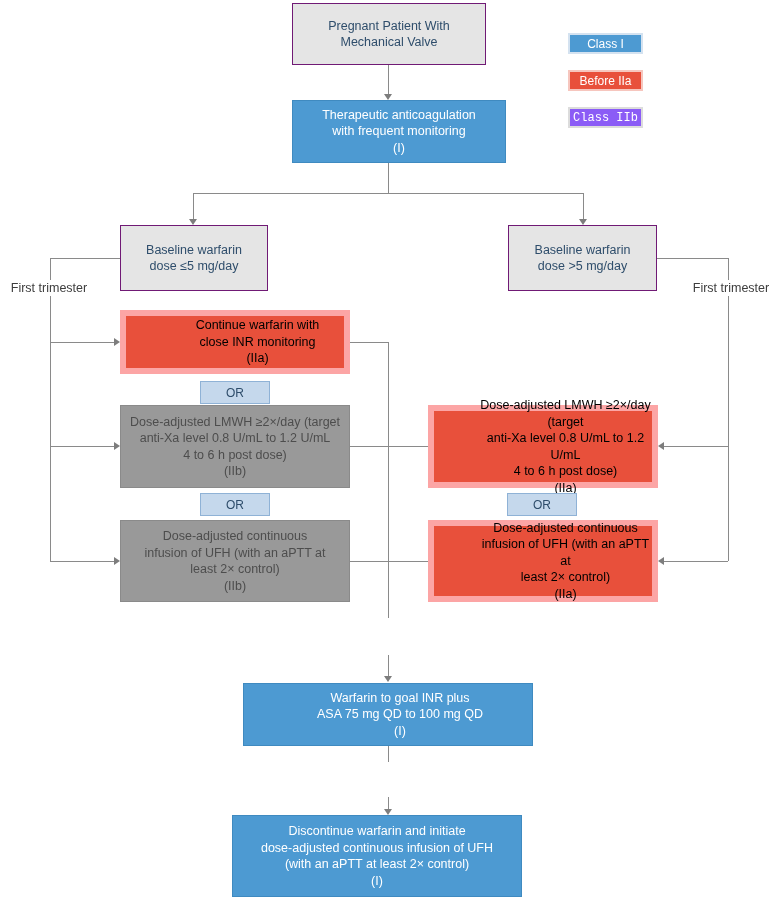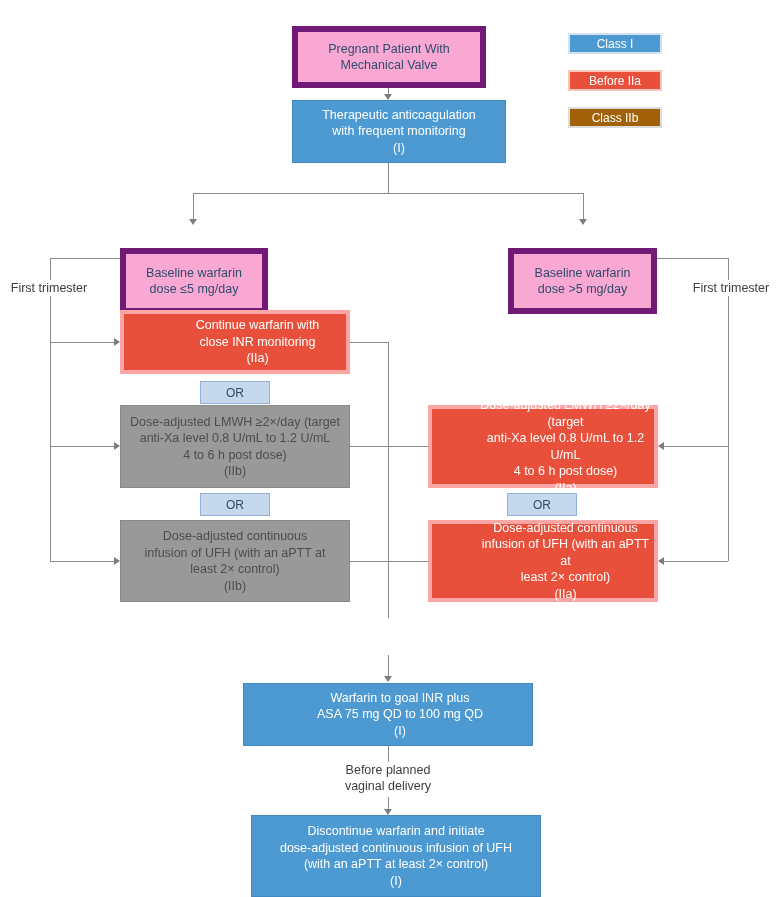--- a/index.html
+++ b/index.html
@@ -6,37 +6,37 @@
   #canvas{
     position:relative;width:780px;height:897px;background:#ffffff;
     font-family:"Liberation Sans",sans-serif;overflow:hidden;
   }
   .node{
     position:absolute;box-sizing:border-box;
     display:flex;align-items:center;justify-content:center;
     text-align:center;white-space:pre-line;
     font-size:12.5px;line-height:1.32;z-index:2;
   }
-  .lightblue{background:#f9a8d4;border:6px solid #701a75;color:#2e4d6b;margin-top:23px;}
+  .lightblue{background:#e5e5e5;border:1px solid #701a75;color:#2e4d6b;}
   .blue{background:#4d9ad2;border:1px solid #3f8ac0;color:#ffffff;}
-  .red{background:#e8503b;border:4px solid #fca5a5;color:#ffffff;padding-left:45px;}
+  .red{background:#e8503b;border:6px solid #fca5a5;color:#000000;padding-left:45px;}
   .gray{background:#999999;border:1px solid #8a8a8a;color:#4d4d4d;}
   .or-badge{
     position:absolute;box-sizing:border-box;z-index:2;
     background:#c5d8ec;border:1px solid #8fb2d6;color:#2e4d6b;
     display:flex;align-items:center;justify-content:center;font-size:12px;
   }
   .legend-chip{
-    position:absolute;box-sizing:border-box;z-index:2;width:94px;height:21px;
+    position:absolute;box-sizing:border-box;z-index:2;width:75px;height:21px;
     display:flex;align-items:center;justify-content:center;
     color:#ffffff;font-size:12px;
   }
   .chip-blue{background:#4d9ad2;border:2px solid #d4e2f0;}
   .chip-red{background:#e8503b;border:2px solid #f6c6be;}
-  .chip-gray{background:#a16207;border:2px solid #dcdcdc;}
+  .chip-gray{background:#8b5cf6;border:2px solid #dcdcdc;font-family:Liberation Mono, monospace;}
   .flabel{
     position:absolute;z-index:3;background:#ffffff;color:#3d3d3d;
     font-size:12.5px;line-height:1.28;text-align:center;white-space:pre-line;
   }
   .line{position:absolute;background:#8a8a8a;z-index:1;}
   .lh{height:1px;}
   .lv{width:1px;}
   .ah{position:absolute;width:0;height:0;z-index:1;}
   .ah-down{border-left:4px solid transparent;border-right:4px solid transparent;border-top:6px solid #7d7d7d;}
   .ah-right{border-top:4px solid transparent;border-bottom:4px solid transparent;border-left:6px solid #7d7d7d;}
@@ -75,33 +75,31 @@
 infusion of UFH (with an aPTT at
 least 2× control)
 (IIb)</div>
   <div class="node red" style="left:428px;top:520px;width:230px;height:82px;">Dose-adjusted continuous
 infusion of UFH (with an aPTT at
 least 2× control)
 (IIa)</div>
   <div class="node blue" style="left:243px;top:683px;width:290px;height:63px;padding-left:24px;">Warfarin to goal INR plus
 ASA 75 mg QD to 100 mg QD
 (I)</div>
-  <div class="node blue" style="left:251px;top:815px;width:290px;height:82px;">Discontinue warfarin and initiate
+  <div class="node blue" style="left:232px;top:815px;width:290px;height:82px;">Discontinue warfarin and initiate
 dose-adjusted continuous infusion of UFH
 (with an aPTT at least 2× control)
 (I)</div>
 
   <div class="or-badge" style="left:200px;top:381px;width:70px;height:23px;">OR</div>
   <div class="or-badge" style="left:200px;top:493px;width:70px;height:23px;">OR</div>
   <div class="or-badge" style="left:507px;top:493px;width:70px;height:23px;">OR</div>
 
   <div class="flabel" style="left:0px;top:280px;width:98px;">First trimester</div>
   <div class="flabel" style="left:682px;top:280px;width:98px;">First trimester</div>
-  <div class="flabel" style="left:313px;top:762px;width:150px;">Before planned
-vaginal delivery</div>
 
   <div class="line lv" style="left:388px;top:65px;height:29px;"></div>
   <div class="line lv" style="left:388px;top:163px;height:30px;"></div>
   <div class="line lh" style="left:193px;top:193px;width:390px;"></div>
   <div class="line lv" style="left:193px;top:193px;height:26px;"></div>
   <div class="line lv" style="left:583px;top:193px;height:26px;"></div>
   <div class="line lh" style="left:50px;top:258px;width:70px;"></div>
   <div class="line lv" style="left:50px;top:258px;height:303px;"></div>
   <div class="line lh" style="left:50px;top:342px;width:64px;"></div>
   <div class="line lh" style="left:50px;top:446px;width:64px;"></div>

